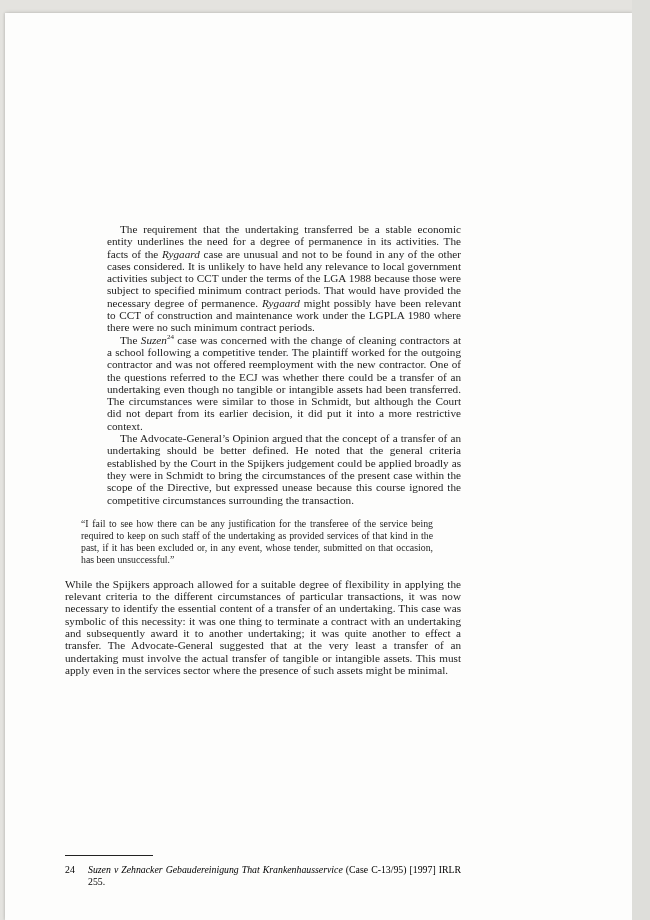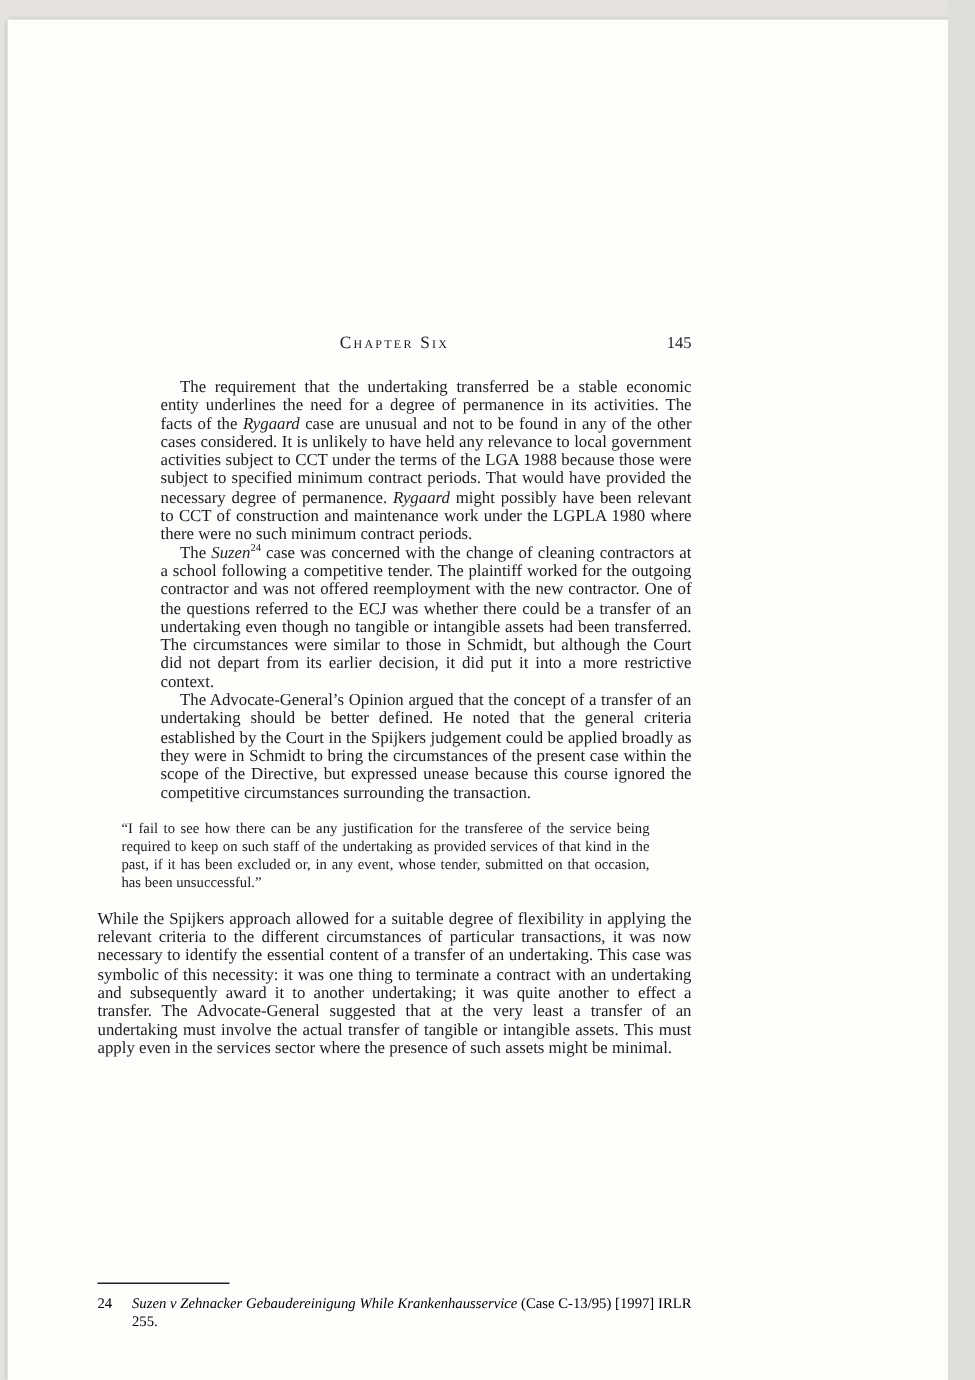--- a/index.html
+++ b/index.html
@@ -99,37 +99,33 @@
     left: 0;
     top: 0;
   }
 </style>
 </head>
 <body>
 
 <div class="page">
   <div class="text-col">
 
-    <div class="header">
-      <span class="chapter">Chapter Six</span>
-      <span class="pagenum">145</span>
-    </div>
 
     <p class="para indent"><span>The requirement that the undertaking transferred be a stable economic entity underlines the need for a degree of permanence in its activities. The facts of the </span><span class="it">Rygaard</span><span> case are unusual and not to be found in any of the other cases considered. It is unlikely to have held any relevance to local government activities subject to CCT under the terms of the LGA 1988 because those were subject to specified minimum contract periods. That would have provided the necessary degree of permanence. </span><span class="it">Rygaard</span><span> might possibly have been relevant to CCT of construction and maintenance work under the LGPLA 1980 where there were no such minimum contract periods.</span></p>
     <p class="para indent"><span>The </span><span class="it">Suzen</span><sup>24</sup><span> case was concerned with the change of cleaning contractors at a school following a competitive tender. The plaintiff worked for the outgoing contractor and was not offered reemployment with the new contractor. One of the questions referred to the ECJ was whether there could be a transfer of an undertaking even though no tangible or intangible assets had been transferred. The circumstances were similar to those in Schmidt, but although the Court did not depart from its earlier decision, it did put it into a more restrictive context.</span></p>
     <p class="para indent"><span>The Advocate-General’s Opinion argued that the concept of a transfer of an undertaking should be better defined. He noted that the general criteria established by the Court in the Spijkers judgement could be applied broadly as they were in Schmidt to bring the circumstances of the present case within the scope of the Directive, but expressed unease because this course ignored the competitive circumstances surrounding the transaction.</span></p>
 
     <blockquote class="quote"><span>“I fail to see how there can be any justification for the transferee of the service being required to keep on such staff of the undertaking as provided services of that kind in the past, if it has been excluded or, in any event, whose tender, submitted on that occasion, has been unsuccessful.”</span></blockquote>
 
     <p class="para"><span>While the Spijkers approach allowed for a suitable degree of flexibility in applying the relevant criteria to the different circumstances of particular transactions, it was now necessary to identify the essential content of a transfer of an undertaking. This case was symbolic of this necessity: it was one thing to terminate a contract with an undertaking and subsequently award it to another undertaking; it was quite another to effect a transfer. The Advocate-General suggested that at the very least a transfer of an undertaking must involve the actual transfer of tangible or intangible assets. This must apply even in the services sector where the presence of such assets might be minimal.</span></p>
 
   </div>
 
   <div class="footnote-area">
     <div class="fn-rule"></div>
     <div class="footnote">
       <span class="fn-num">24</span>
-      <span class="fn-text"><span class="it">Suzen v Zehnacker Gebaudereinigung While Krankenhausservice</span><span> (Case C-13/95) [1997] IRLR 255.</span></span>
+      <span class="fn-text"><span class="it">Suzen v Zehnacker Gebaudereinigung That Krankenhausservice</span><span> (Case C-13/95) [1997] IRLR 255.</span></span>
     </div>
   </div>
 </div>
 
 <div class="right-strip"></div>
 
 </body></html>

